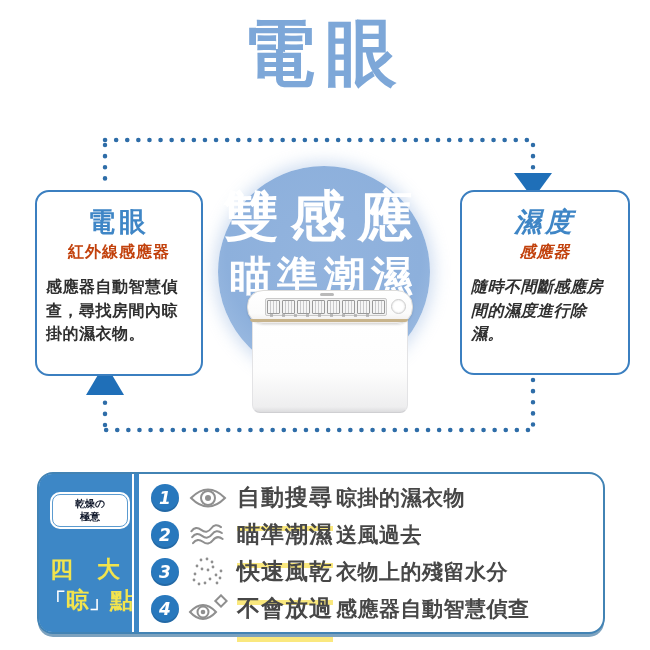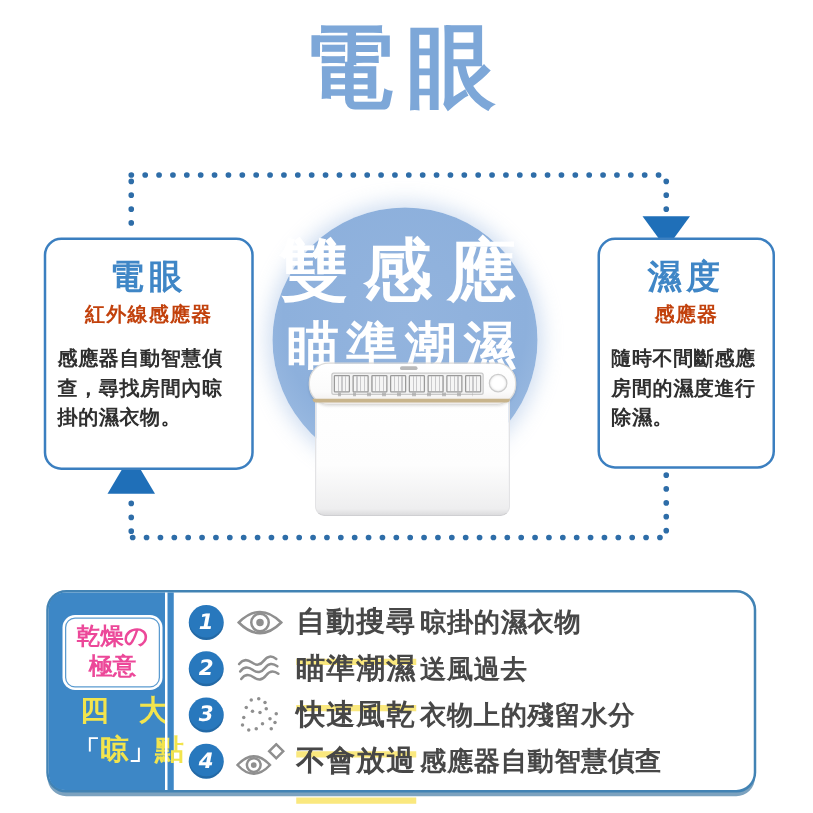--- a/index.html
+++ b/index.html
@@ -40,37 +40,37 @@
     background:repeating-linear-gradient(90deg,#f5f5f5 0 2px,#c9c9cb 2px 3px);}
   .lid-button{position:absolute;right:6px;top:8px;width:13px;height:13px;border-radius:50%;
     background:#ffffff;border:1px solid #cccccc;box-shadow:inset 0 0 2px rgba(0,0,0,.15);}
   .lid-labels{position:absolute;left:22px;top:23px;width:108px;height:3px;
     background:repeating-linear-gradient(90deg,#a7a7a7 0 3px,transparent 3px 12px);opacity:.7;}
 
   
   .card{position:absolute;background:#ffffff;border:2.5px solid #3b7fc0;border-radius:14px;
     box-sizing:border-box;text-align:center;}
   .card-left{left:35px;top:190px;width:168px;height:186px;}
-  .card-right{left:478px;top:190px;width:142px;height:185px;}
+  .card-right{left:460px;top:190px;width:170px;height:185px;font-style:italic;}
   .card-title{margin-top:14px;font-size:27px;font-weight:bold;color:#3f86c6;letter-spacing:4px;line-height:1.2;}
   .card-sub{margin-top:4px;font-size:16px;font-weight:bold;color:#c2410c;letter-spacing:1px;}
   .card-body{margin:12px 9px 12px 9px;text-align:left;font-size:16px;font-weight:600;color:#2f2f2f;
     line-height:1.45;letter-spacing:0.5px;}
 
   
   .features-box{position:absolute;left:37px;top:472px;width:568px;height:162px;box-sizing:border-box;
     background:#ffffff;border:2.5px solid #4283b4;border-radius:16px;
     box-shadow:0 4px 0 -1px #7ca2bf;}
   .side-panel{position:absolute;left:0;top:0;bottom:0;width:100px;background:#3d87c6;
     border-radius:13px 0 0 13px;}
   .side-panel::after{content:"";position:absolute;top:0;bottom:0;right:5px;width:2px;background:#ffffff;}
   .badge{position:absolute;left:11px;top:18px;width:76px;background:#ffffff;border-radius:10px;padding:2px;}
   .badge-inner{border:1.5px solid #5b9bd0;border-radius:8px;padding:3px 0;text-align:center;
-    color:#ec4899;font-weight:bold;font-size:19px;line-height:1.25;font-family:Liberation Serif, serif;}
-  .panel-title{position:absolute;left:17px;top:80px;width:94px;text-align:center;font-weight:bold;
+    color:#0f172a;font-weight:bold;font-size:10px;line-height:1.25;font-family:Liberation Serif, serif;}
+  .panel-title{position:absolute;left:3px;top:80px;width:94px;text-align:center;font-weight:bold;
     font-size:23px;line-height:1.35;}
   .panel-title .yellow{color:#f2e44d;}
   .panel-title .bracket{color:#ffffff;font-size:21px;}
   .pt-l1{letter-spacing:8px;}
 
   .rows{position:absolute;left:112px;top:5px;right:8px;bottom:5px;display:flex;flex-direction:column;
     justify-content:space-around;}
   .feat-row{display:flex;align-items:center;height:34px;}
   .num-circle{width:28px;height:28px;border-radius:50%;background:#2878bd;color:#ffffff;
     font-style:italic;font-weight:bold;font-size:17px;display:flex;align-items:center;justify-content:center;

